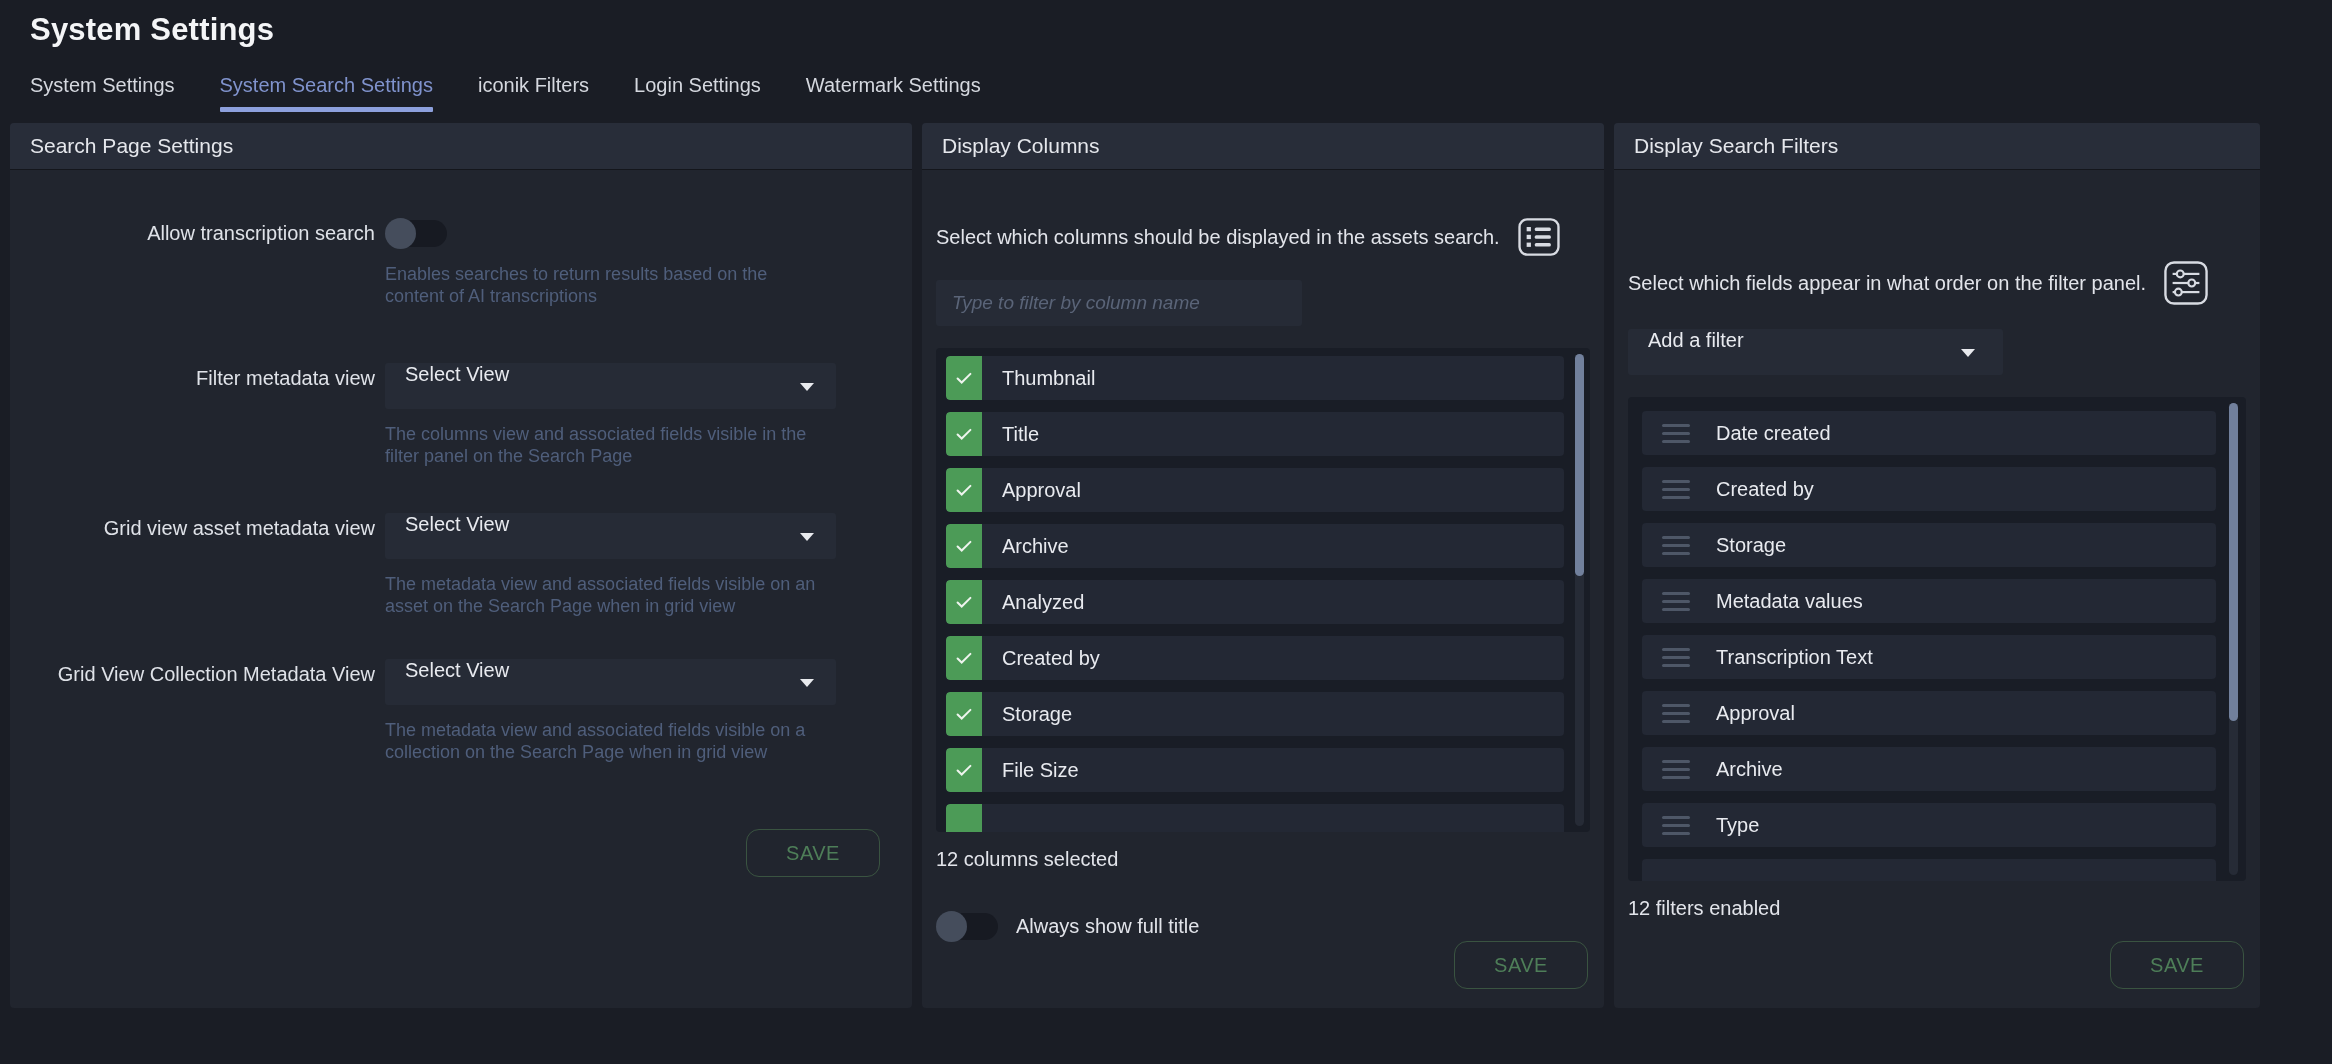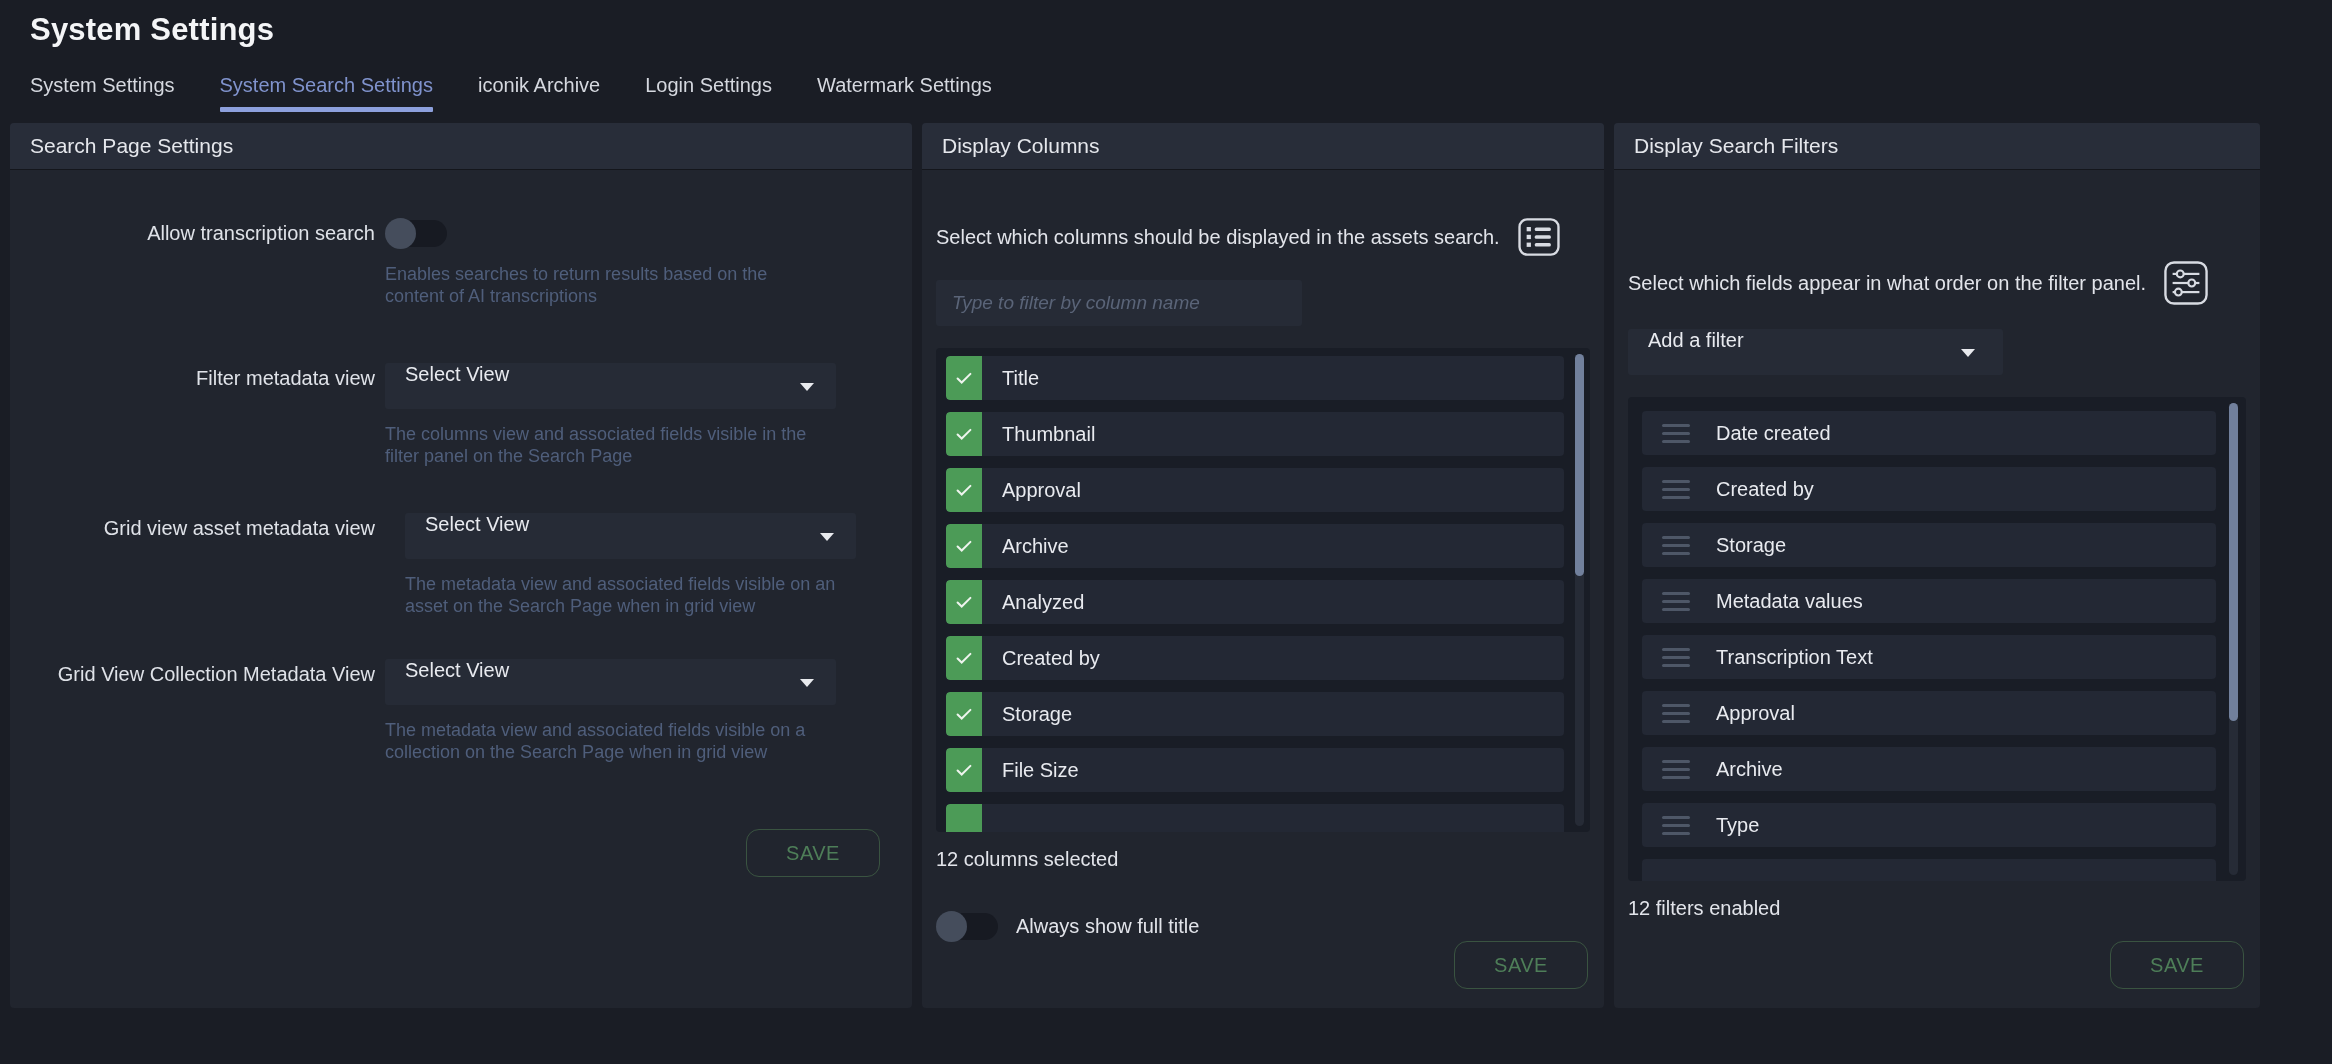--- a/index.html
+++ b/index.html
@@ -285,21 +285,21 @@
   }
 </style>
 </head>
 <body>
 
 <h1 class="page-title">System Settings</h1>
 
 <nav class="tabs">
   <div class="tab">System Settings</div>
   <div class="tab active">System Search Settings</div>
-  <div class="tab">iconik Archive</div>
+  <div class="tab">iconik Filters</div>
   <div class="tab">Login Settings</div>
   <div class="tab">Watermark Settings</div>
 </nav>
 
 <main class="panels">
 
   <section class="panel panel-1">
     <header class="panel-header">Search Page Settings</header>
     <div class="panel-body">
 
@@ -318,21 +318,21 @@
         <div class="form-label">Filter metadata view</div>
         <div class="form-control">
           <div class="select">
             <span>Select View</span>
             <span class="caret"></span>
           </div>
           <div class="helper">The columns view and associated fields visible in the filter panel on the Search Page</div>
         </div>
       </div>
 
-      <div class="form-row" style="margin-top:46px;gap:20px;">
+      <div class="form-row" style="margin-top:46px;">
         <div class="form-label">Grid view asset metadata view</div>
         <div class="form-control">
           <div class="select">
             <span>Select View</span>
             <span class="caret"></span>
           </div>
           <div class="helper">The metadata view and associated fields visible on an asset on the Search Page when in grid view</div>
         </div>
       </div>
 
@@ -376,30 +376,30 @@
 
       <div class="list-box cols">
         <div>
 
             <div class="lrow">
               <span class="checkbox">
                 <svg width="22" height="22" viewBox="0 0 24 24">
                   <path d="M5 12.5l4.5 4.5L19 7.5" fill="none" stroke="#eef4ee" stroke-width="2.2" stroke-linecap="round"></path>
                 </svg>
               </span>
+              <span class="lrow-label">Thumbnail</span>
+            </div>
+
+            <div class="lrow">
+              <span class="checkbox">
+                <svg width="22" height="22" viewBox="0 0 24 24">
+                  <path d="M5 12.5l4.5 4.5L19 7.5" fill="none" stroke="#eef4ee" stroke-width="2.2" stroke-linecap="round"></path>
+                </svg>
+              </span>
               <span class="lrow-label">Title</span>
-            </div>
-
-            <div class="lrow">
-              <span class="checkbox">
-                <svg width="22" height="22" viewBox="0 0 24 24">
-                  <path d="M5 12.5l4.5 4.5L19 7.5" fill="none" stroke="#eef4ee" stroke-width="2.2" stroke-linecap="round"></path>
-                </svg>
-              </span>
-              <span class="lrow-label">Thumbnail</span>
             </div>
 
             <div class="lrow">
               <span class="checkbox">
                 <svg width="22" height="22" viewBox="0 0 24 24">
                   <path d="M5 12.5l4.5 4.5L19 7.5" fill="none" stroke="#eef4ee" stroke-width="2.2" stroke-linecap="round"></path>
                 </svg>
               </span>
               <span class="lrow-label">Approval</span>
             </div>

